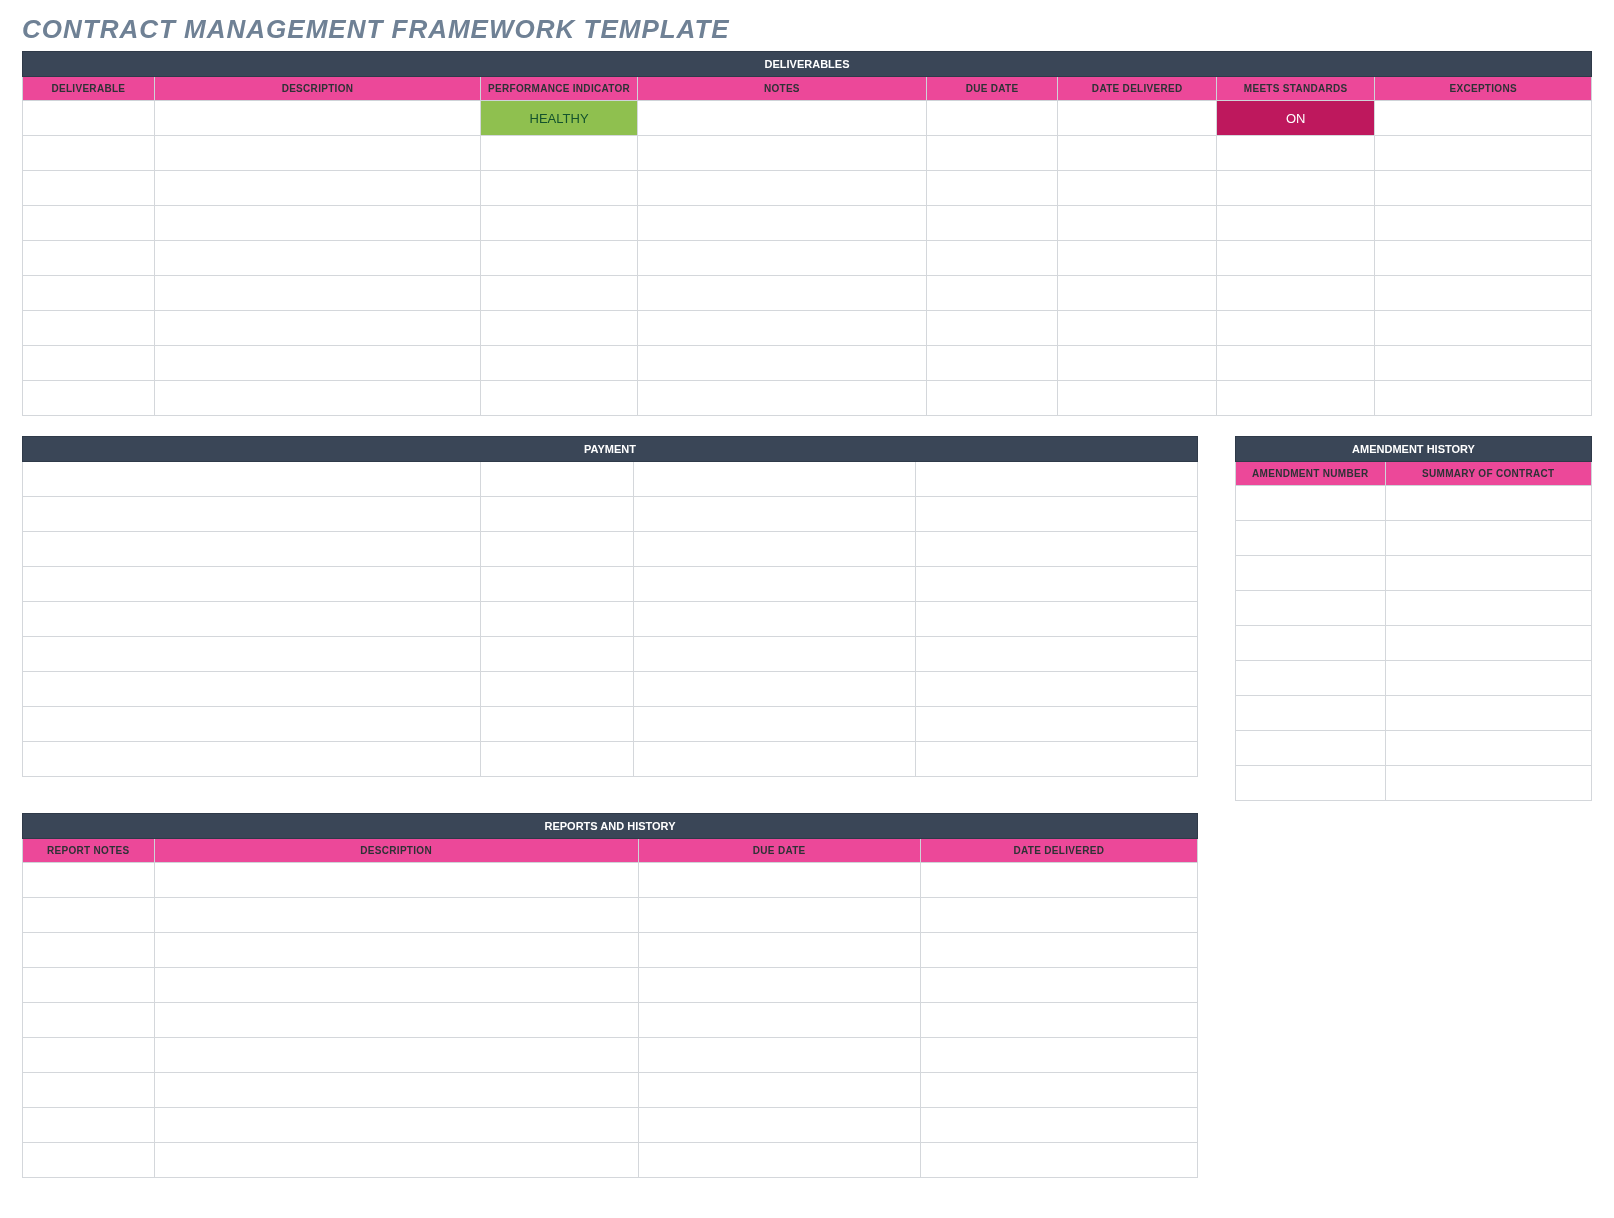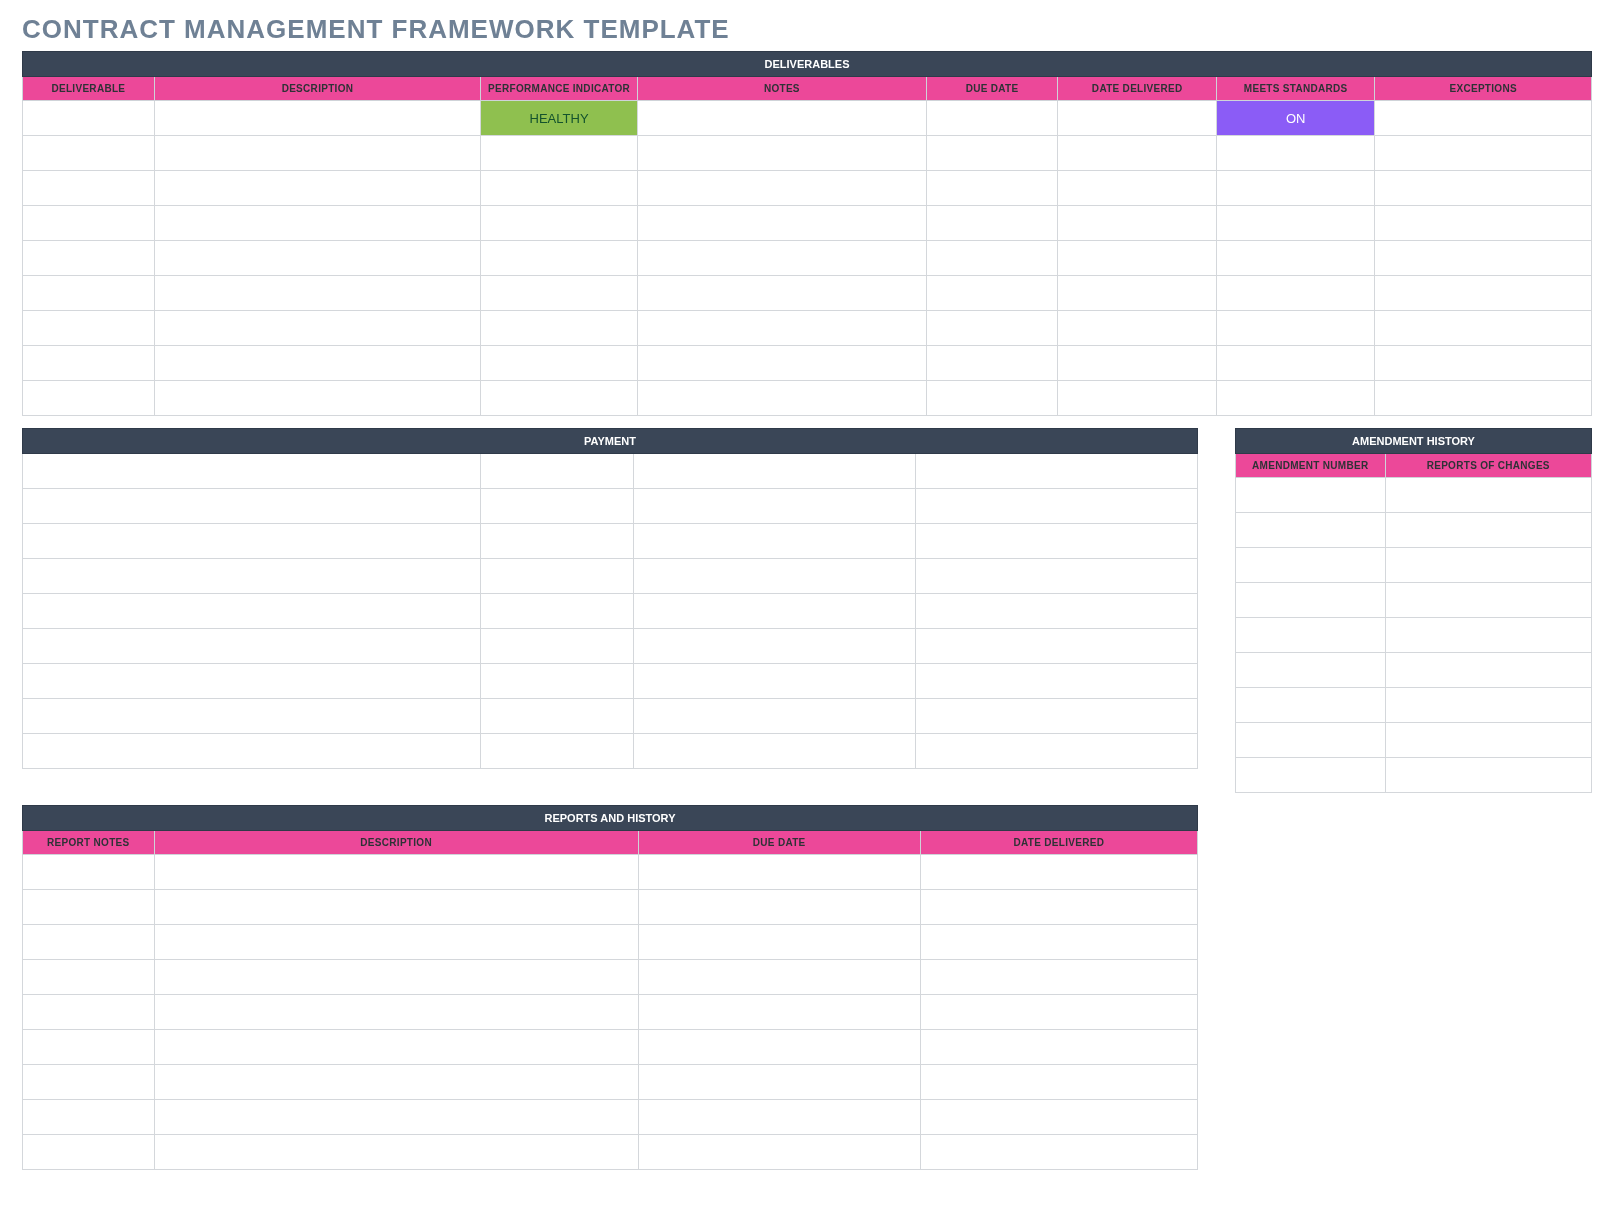--- a/index.html
+++ b/index.html
@@ -13,23 +13,24 @@
     width: 1614px;
     padding-top: 6px;
     background: #ffffff;
   }
   .page-title {
     color: #6f8195;
     font-size: 26px;
     font-weight: 700;
     letter-spacing: 1px;
     margin: 8px 0 6px 22px;
+    font-style: italic;
   }
   .section-wrap {
-    margin: 0 22px 12px 22px;
+    margin: 0 22px 20px 22px;
   }
   table.grid {
     width: 100%;
     border-collapse: collapse;
     table-layout: fixed;
     border: 1px solid #cfd3d8;
   }
   .section-title-cell {
     background: #3a4657;
     color: #ffffff;
@@ -57,21 +58,21 @@
     text-align: center;
     padding: 3px 4px;
     color: #1d2024;
   }
   td.cell.green {
     background: #8fc04f;
     color: #14532d;
     font-size: 13px;
   }
   td.cell.black {
-    background: #8b5cf6;
+    background: #be185d;
     color: #ffffff;
     font-size: 13px;
   }
   .two-col-row {
     margin: 0 22px 12px 22px;
   }
   .two-col-row::after { content:""; display:block; clear:both; }
   .col-left { float:left; width: 1176px; }
   .col-right { float:right; width: 357px; }
   .reports-wrap { margin: 0 0 12px 22px; width: 1176px; }
@@ -279,21 +280,21 @@
         <colgroup>
             <col style="width:42%">
             <col style="width:58%">
           </colgroup>
         <tbody>
             <tr>
               <td colspan="2" class="section-title-cell">AMENDMENT HISTORY</td>
             </tr>
         <tr>
           <th class="col-head">AMENDMENT NUMBER</th>
-          <th class="col-head">REPORTS OF CHANGES</th>
+          <th class="col-head">SUMMARY OF CONTRACT</th>
         </tr>
         <tr>
               <td class="cell"></td>
               <td class="cell"></td>
             </tr>
         <tr>
               <td class="cell"></td>
               <td class="cell"></td>
             </tr>
         <tr>

